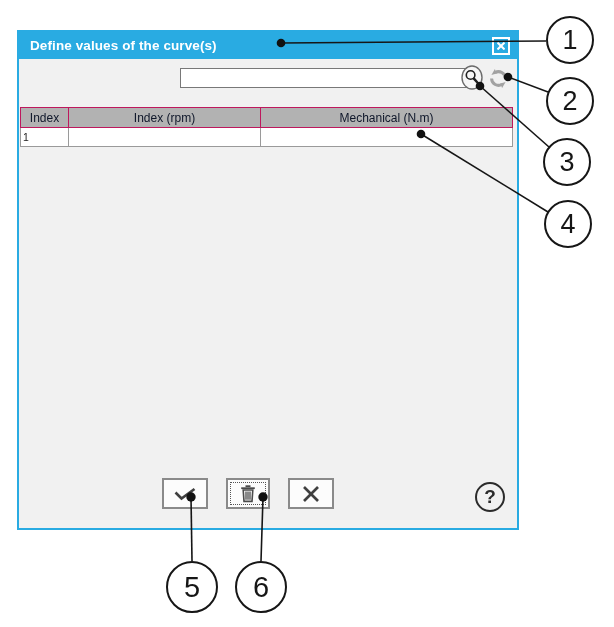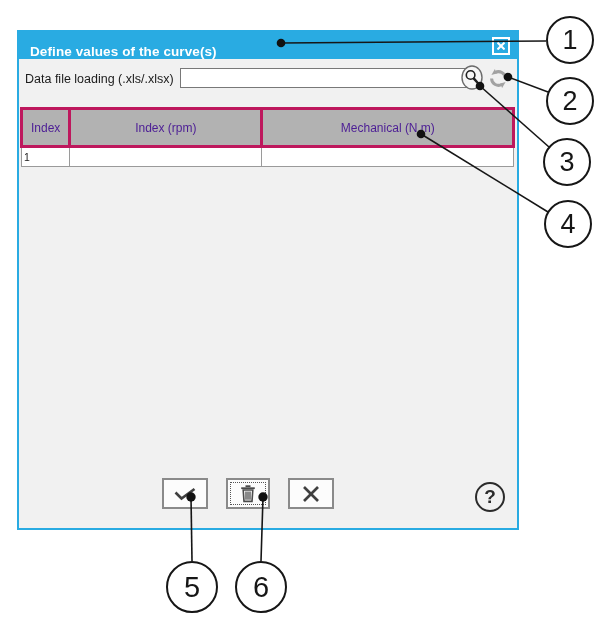--- a/index.html
+++ b/index.html
@@ -2,40 +2,40 @@
 <html><head>
 <meta charset="utf-8">
 <style>
   html,body{margin:0;padding:0;background:#fff;}
   body{font-family:"Liberation Sans",sans-serif;-webkit-font-smoothing:antialiased;}
   .canvas{position:relative;width:614px;height:627px;background:#ffffff;overflow:hidden;}
 
   
   .dialog{position:absolute;left:17px;top:30px;width:498px;height:496px;
           border:2px solid #29ABE2;background:#f1f1f1;}
-  .titlebar{position:relative;height:27px;background:#29ABE2;display:flex;align-items:flex-end;
+  .titlebar{position:relative;height:27px;background:#29ABE2;display:flex;align-items:center;
             padding-left:11px;}
   .title{color:#ffffff;font-weight:bold;font-size:13.5px;letter-spacing:.1px;}
   .close-btn{position:absolute;top:5px;right:7px;width:14px;height:14px;border:2px solid #ffffff;
              display:flex;align-items:center;justify-content:center;cursor:pointer;}
 
   .file-label{position:absolute;left:6px;top:36px;height:22px;line-height:22px;
               font-size:12.5px;color:#1b1b1b;}
   .file-input{position:absolute;left:161px;top:36px;width:279px;height:18px;
               border:1px solid #787878;background:#ffffff;font-size:12px;padding:0 3px;outline:none;}
   .magnifier-btn{position:absolute;left:442px;top:33px;width:22px;height:25px;background:transparent;
                  border:none;padding:0;cursor:pointer;}
   .refresh-btn{position:absolute;left:469px;top:36px;width:21px;height:21px;background:transparent;
                border:none;padding:0;cursor:pointer;}
 
   
   table.grid{position:absolute;left:1px;top:75px;border-collapse:collapse;
              border:1px solid #6f6f6f;table-layout:fixed;}
-  table.grid th{background:#b2b2b2;border:3px solid #be185d;font-weight:normal;
-                font-size:12px;color:#4c1d95;height:19px;padding:8px;text-align:center;}
+  table.grid th{background:#b2b2b2;border:1px solid #be185d;font-weight:normal;
+                font-size:12px;color:#0f172a;height:19px;padding:0;text-align:center;}
   table.grid td{background:#ffffff;border:1px solid #9a9a9a;height:18px;
                 font-size:10.5px;color:#222;padding:0 0 0 2px;text-align:left;}
 
   
   .icon-btn{position:absolute;top:446px;height:31px;background:#fcfcfc;border:2px solid #8a8a8a;
             display:flex;align-items:center;justify-content:center;box-sizing:border-box;cursor:pointer;padding:0;}
   .btn-validate{left:143px;width:46px;}
   .btn-delete{left:207px;width:44px;}
   .btn-delete .focus-ring{position:absolute;inset:2px;border:1px dotted #555;pointer-events:none;}
   .btn-cancel{left:269px;width:46px;}
@@ -64,21 +64,20 @@
     <div class="titlebar">
       <span class="title">Define values of the curve(s)</span>
       <span class="close-btn">
         <svg width="8" height="8" viewBox="0 0 8 8">
           <line x1="0.5" y1="0.5" x2="7.5" y2="7.5" stroke="#ffffff" stroke-width="2"></line>
           <line x1="7.5" y1="0.5" x2="0.5" y2="7.5" stroke="#ffffff" stroke-width="2"></line>
         </svg>
       </span>
     </div>
 
-    <span class="file-label">Data file loading (.xls/.xlsx)</span>
     <input class="file-input" type="text" value="" style="">
     <button class="magnifier-btn">
       <svg width="22" height="25" viewBox="0 0 22 25">
         <ellipse cx="11" cy="12.5" rx="10" ry="11.5" fill="#f6f6f6" stroke="#6b6b6b" stroke-width="1.4"></ellipse>
         <circle cx="9.6" cy="10" r="4.3" fill="none" stroke="#1f1f1f" stroke-width="1.6"></circle>
         <line x1="12.9" y1="13.6" x2="16.6" y2="17.8" stroke="#1f1f1f" stroke-width="2.4" stroke-linecap="round"></line>
       </svg>
     </button>
     <button class="refresh-btn">
       <svg width="21" height="21" viewBox="0 0 21 21">

